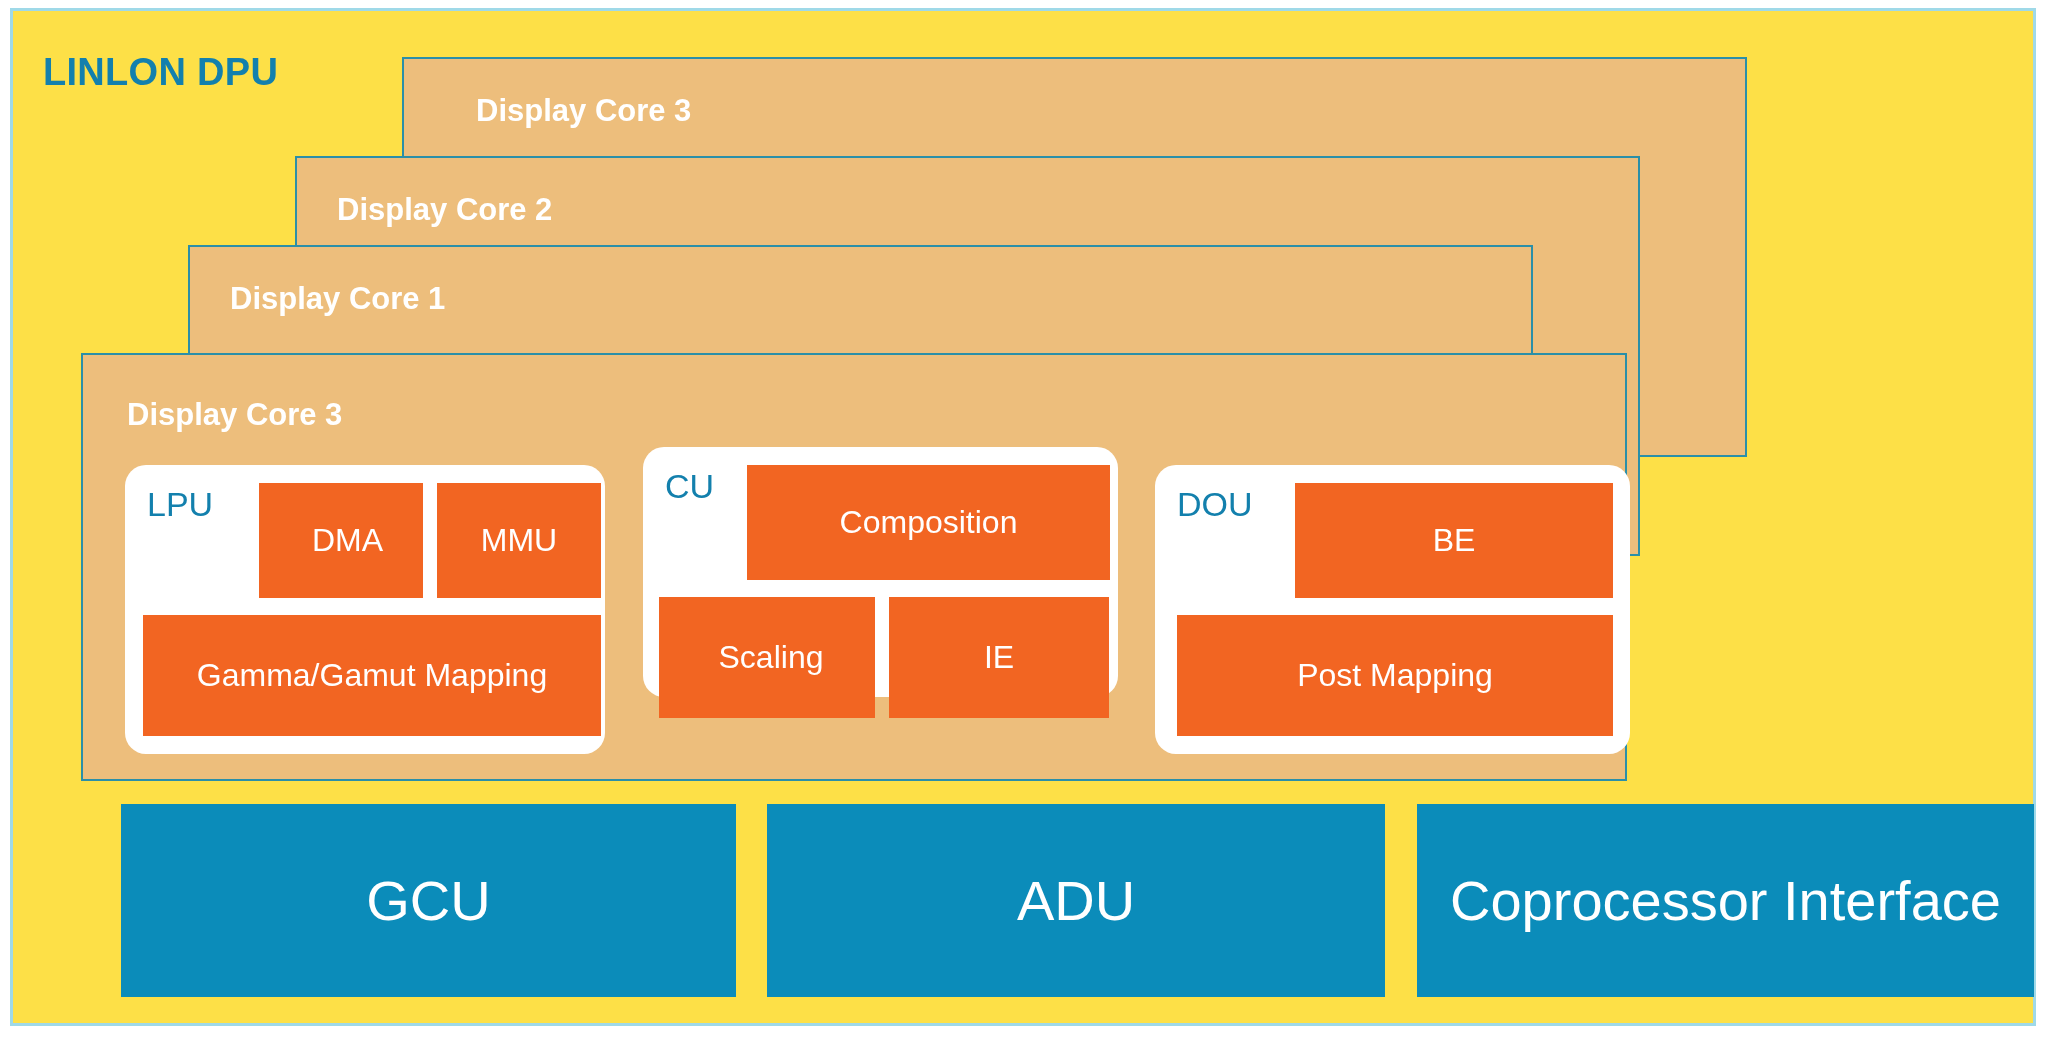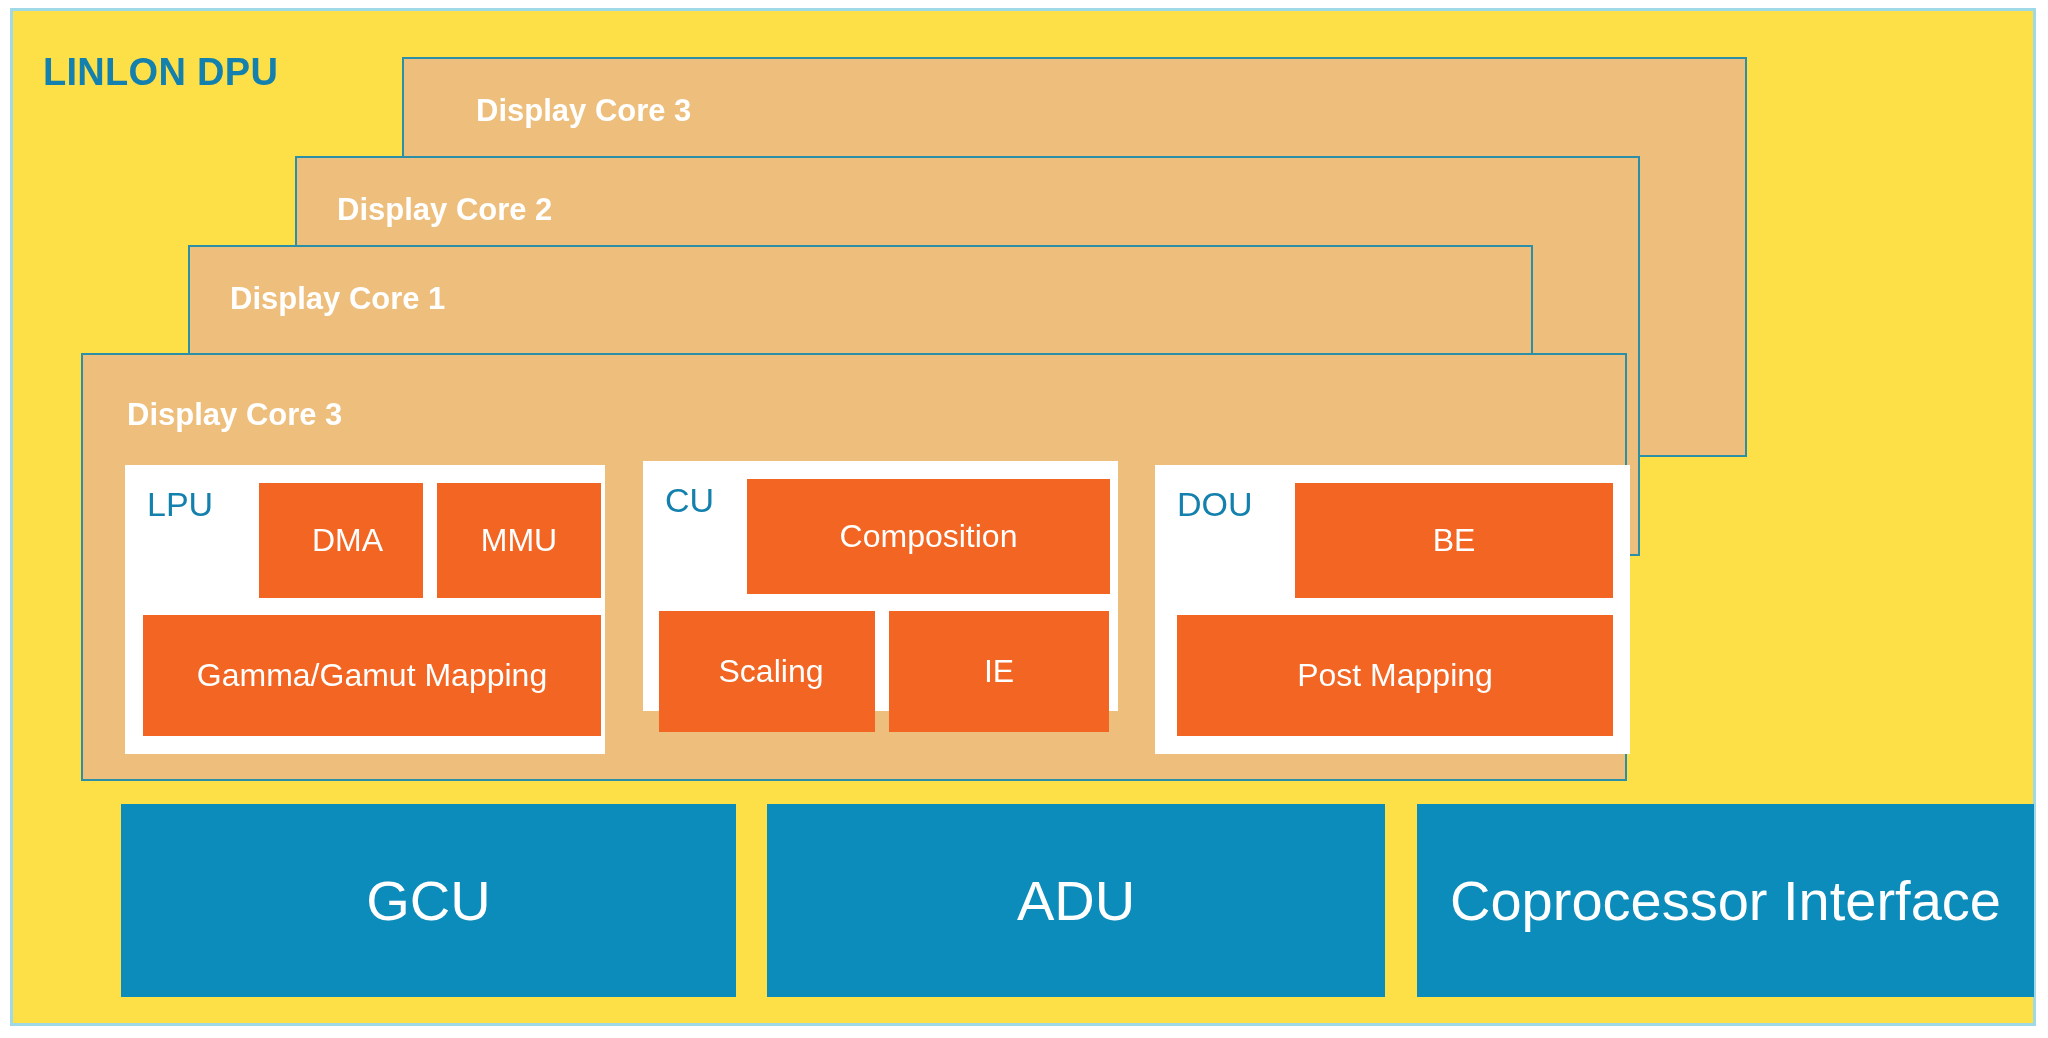--- a/index.html
+++ b/index.html
@@ -60,23 +60,24 @@
   #core3 .core-label { left: 40px; top: 34px; margin-left: 32px; }
   #core2 .core-label { left: 40px; top: 34px; }
   #core1 .core-label { left: 40px; top: 34px; }
   #core0 .core-label { left: 44px; top: 42px; }
 
   
   .unit-panel {
     position: absolute;
     background: #ffffff;
     box-sizing: border-box;
+    border-radius: 21px;
   }
   #unit-lpu { left: 42px;  top: 110px; width: 480px; height: 289px; }
-  #unit-cu  { left: 560px; top: 106px; width: 475px; height: 250px; }
+  #unit-cu  { left: 560px; top: 92px; width: 475px; height: 250px; }
   #unit-dou { left: 1072px;top: 110px; width: 475px; height: 289px; padding-left: 40px; }
 
   .unit-title {
     position: absolute;
     left: 22px;
     top: 20px;
     font-size: 34px;
     color: #1380ad;
     white-space: nowrap;
   }

